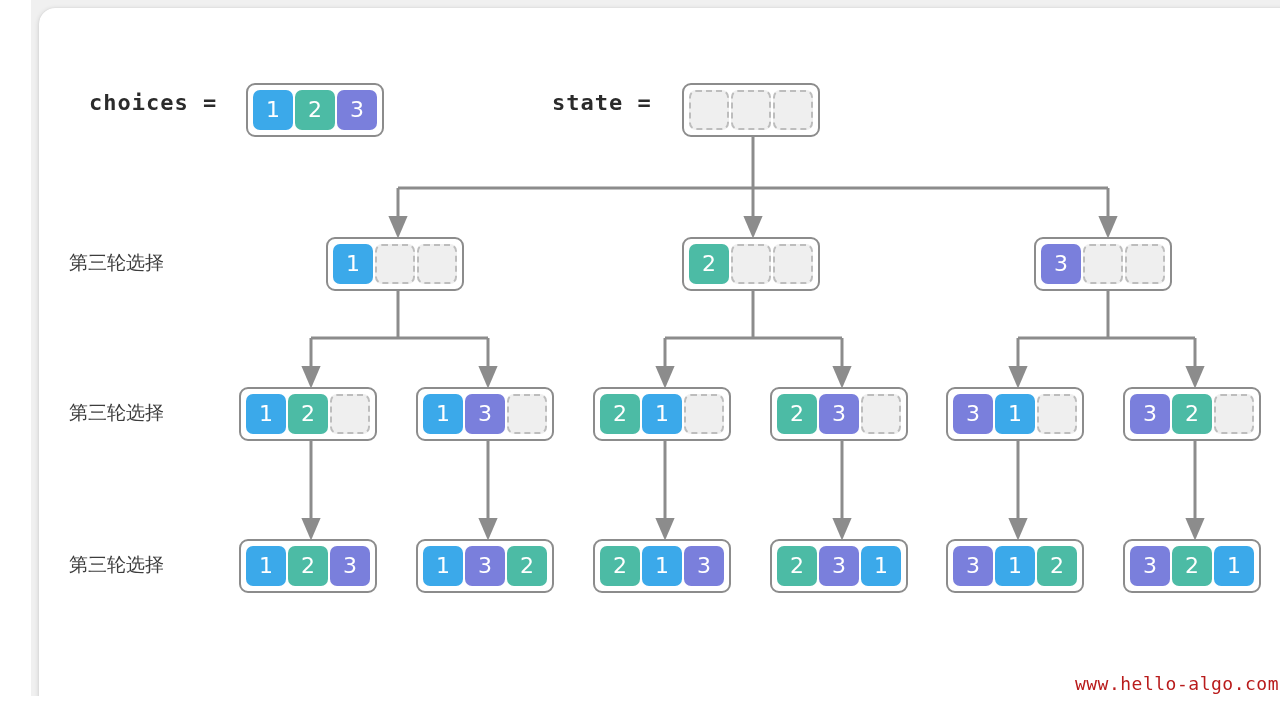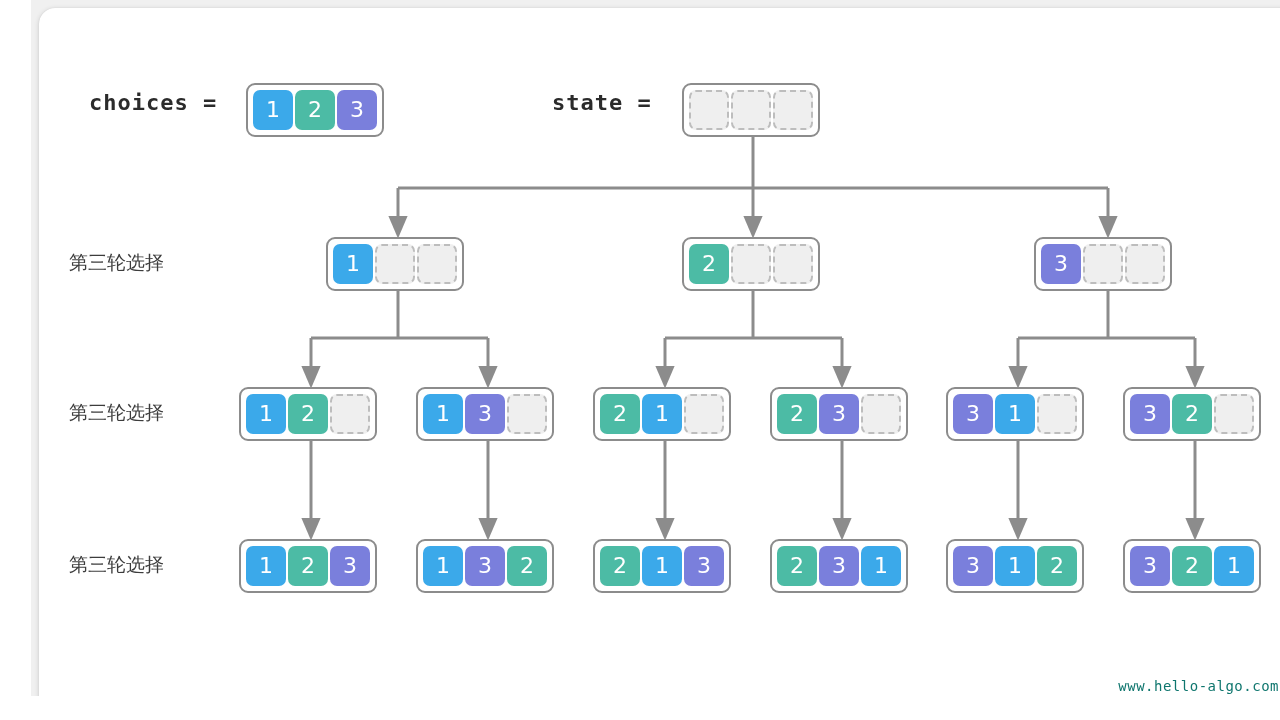--- a/index.html
+++ b/index.html
@@ -49,22 +49,22 @@
     position: absolute;
     font-size: 19px;
     color: #3c3c3c;
     white-space: nowrap;
     font-family: "Liberation Sans", "DejaVu Sans", sans-serif;
   }
   .watermark {
     position: absolute;
     right: 32px; bottom: 26px;
     font-family: "DejaVu Sans Mono", "Liberation Mono", monospace;
-    font-size: 14px;
-    color: #0f766e;
+    font-size: 18px;
+    color: #b91c1c;
     letter-spacing: 0.5px;
   }
 
   
   .array {
     position: absolute;
     display: flex;
     align-items: center;
     padding: 5px;
     gap: 2px;

